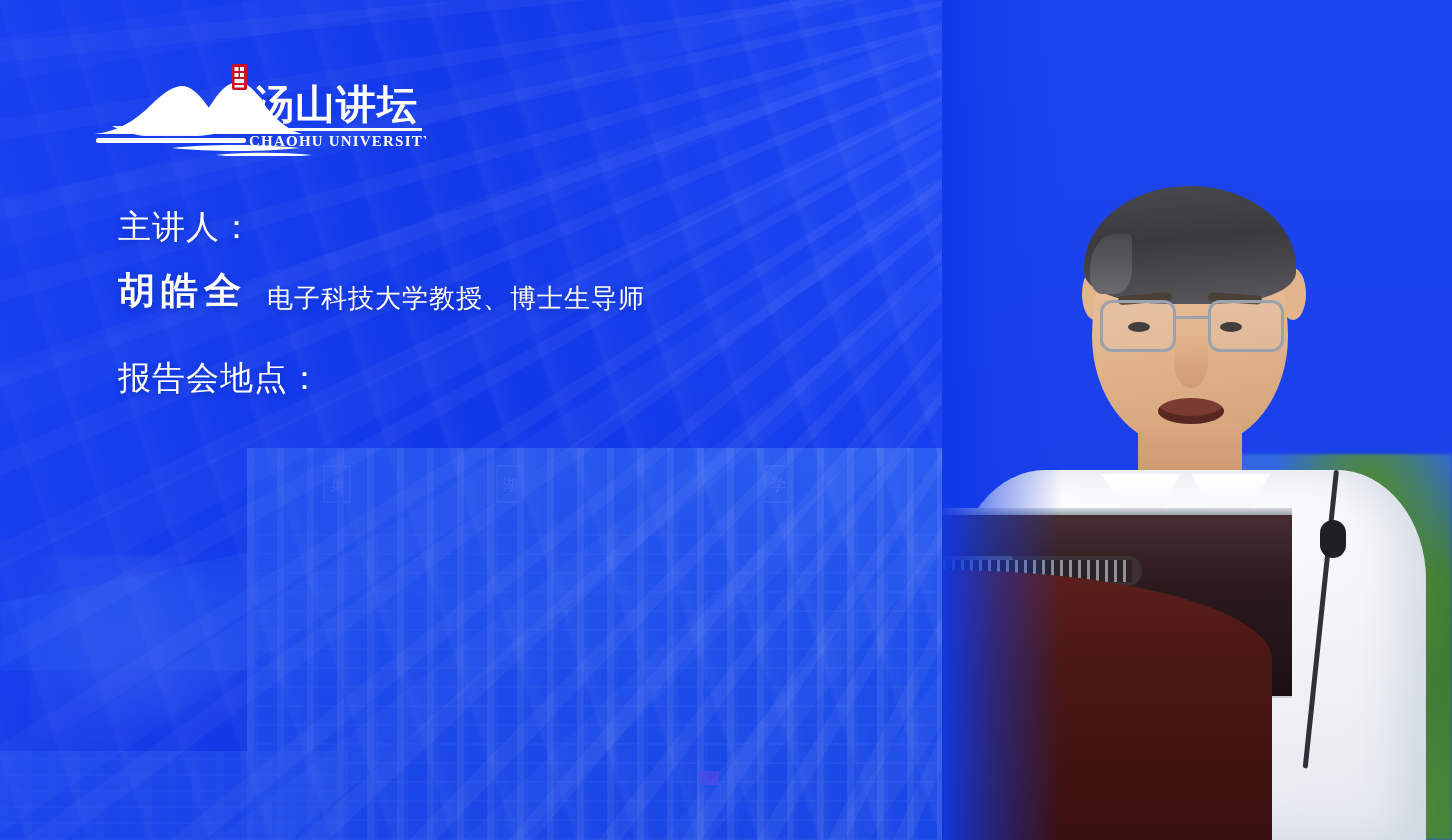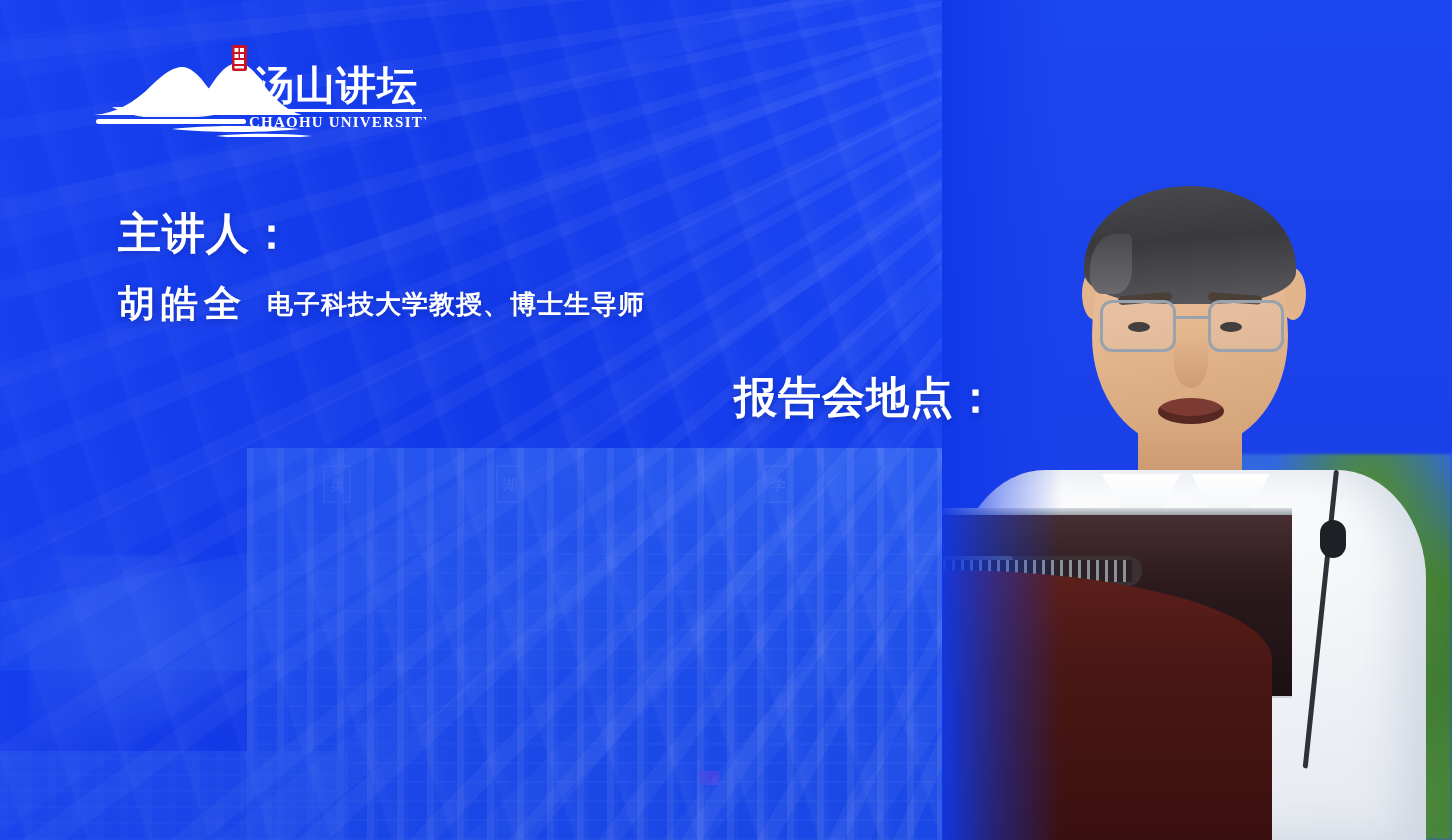--- a/index.html
+++ b/index.html
@@ -117,49 +117,49 @@
   .bg-wash{
     position:absolute; inset:0;
     background:linear-gradient(180deg, rgba(16,56,232,.25) 0%, rgba(16,56,232,.35) 55%, rgba(14,48,215,.45) 100%);
   }
   .bg-leftglow{
     position:absolute; left:0; top:0; width:55%; height:100%;
     background:linear-gradient(100deg, rgba(30,70,245,.55) 0%, rgba(26,62,235,.20) 55%, rgba(26,62,235,0) 100%);
   }
 
   
-  .logo{ position:absolute; left:86px; top:41px; width:340px; height:96px; }
+  .logo{ position:absolute; left:86px; top:60px; width:340px; height:96px; }
   .logo svg{ display:block; width:100%; height:100%; }
 
   
   .content{ position:absolute; left:118px; top:205px; width:880px; z-index:6; }
 
   .title{
     font-size:78px; font-weight:bold; color:#ffffff;
     letter-spacing:2px; line-height:1.1;
     text-shadow:
       4px 4px 0 #1b35bf, 5px 5px 0 #1b35bf, 3px 5px 0 #1b35bf,
       -2px 3px 0 #1b35bf, 2px -2px 0 #1b35bf, -2px -2px 0 #1b35bf,
       6px 7px 10px rgba(8,24,120,.45);
     margin-bottom:26px;
   }
 
   .label{
-    font-size:43px; font-weight:bold; color:#ffffff; letter-spacing:1px;
+    font-size:33px; font-weight:normal; color:#ffffff; letter-spacing:1px;
     text-shadow:0 2px 6px rgba(10,30,130,.45);
   }
   .speaker-row{
-    display:flex; align-items:center; gap:20px; margin-top:16px;
+    display:flex; align-items:flex-end; gap:20px; margin-top:16px;
   }
   .speaker-name{
     font-size:37px; font-weight:bold; color:#ffffff; letter-spacing:6px;
     text-shadow:0 2px 6px rgba(10,30,130,.45);
   }
   .speaker-affil{
-    font-size:26px; font-weight:bold; color:#ffffff; letter-spacing:1px;
+    font-size:26px; font-weight:normal; color:#ffffff; letter-spacing:1px;
     text-shadow:0 2px 6px rgba(10,30,130,.45);
   }
   .sec{ margin-top:40px; }
   .sec-value{
     font-size:28px; color:#ffffff; font-weight:normal; letter-spacing:.5px;
     margin-top:12px; text-shadow:0 2px 6px rgba(10,30,130,.5);
   }
   .organizer{
     position:absolute; left:118px; top:742px; z-index:6;
     font-size:25px; font-weight:bold; color:#ffffff; letter-spacing:1px;
@@ -425,19 +425,19 @@
 
     <div class="label">主讲人：</div>
     <div class="speaker-row">
       <span class="speaker-name">胡皓全</span>
       <span class="speaker-affil">电子科技大学教授、博士生导师</span>
     </div>
 
     <div class="sec">
     </div>
 
-    <div class="sec" style="margin-top:20px;text-align:right;">
+    <div class="sec" style="margin-top:20px;">
       <div class="label">报告会地点：</div>
     </div>
   </div>
 
 
 </div>
 
 </body></html>

